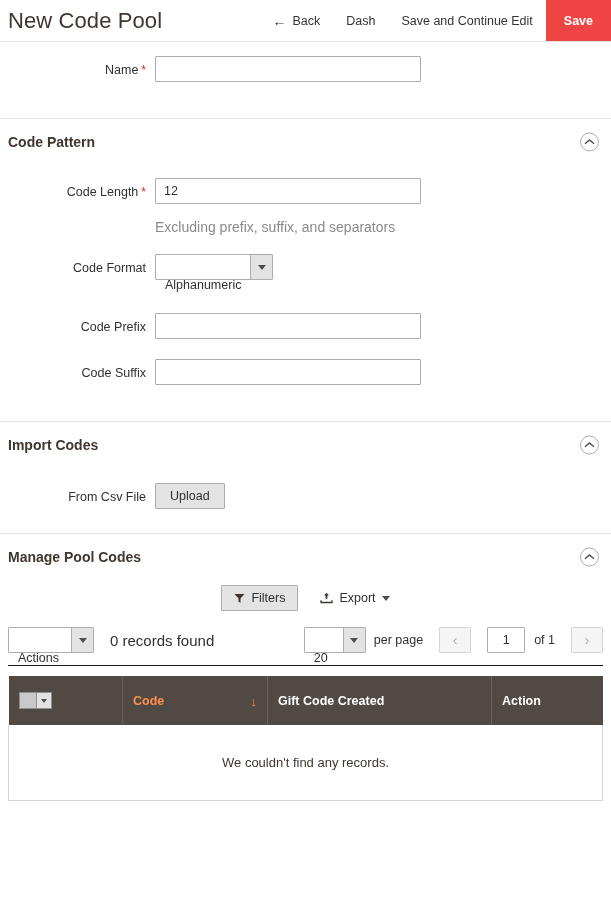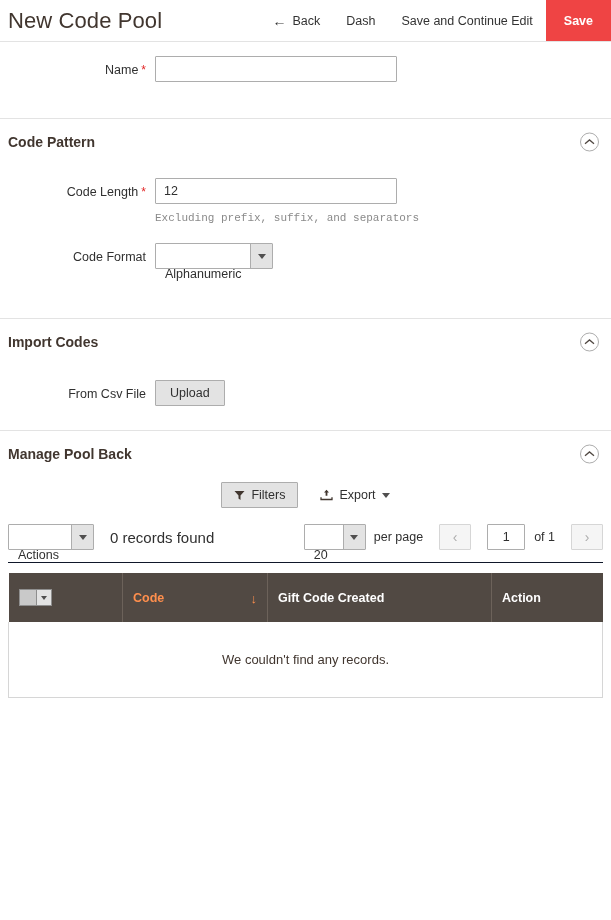--- a/index.html
+++ b/index.html
@@ -112,36 +112,35 @@
     line-height: 1.35;
   }
   .req-star {
     color: #e22626;
     font-size: 12px;
     margin-left: 3px;
   }
   .field-control { flex: 1; }
   .input-text {
     display: block;
-    width: 242px;
+    width: 266px;
     height: 26px;
     border: 1px solid #adadad;
     background: #ffffff;
     font-size: 12.5px;
     font-family: inherit;
     color: #303030;
     padding: 0 8px;
     border-radius: 1px;
   }
   .field-note {
-    font-size: 11px;
+    font-size: 14px;
     color: #8a8a8a;
-    margin-top: 7px;
+    margin-top: 14px;
     line-height: 1.3;
-    font-family: Liberation Mono, monospace;
   }
 
   
   .select-wrap {
     display: inline-flex;
     align-items: stretch;
     height: 26px;
     border: 1px solid #adadad;
     background: #fff;
     border-radius: 1px;
@@ -395,21 +394,33 @@
       <div class="field-control">
         <div class="select-wrap">
           <span class="select-value">Alphanumeric</span>
           <span class="select-arrow">
               <i class="caret-down"></i>
             </span>
         </div>
       </div>
     </div>
 
-
+    <div class="field-row" style="margin-top:20px">
+      <div class="field-label">Code Prefix</div>
+      <div class="field-control">
+        <input class="input-text" type="text" value="" style="">
+      </div>
+    </div>
+
+    <div class="field-row" style="margin-top:20px">
+      <div class="field-label">Code Suffix</div>
+      <div class="field-control">
+        <input class="input-text" type="text" value="" style="">
+      </div>
+    </div>
 
 
 
   </div>
 </div>
 
 <div class="section">
   <div class="section-head">
     <span class="section-title">Import Codes</span>
     <span class="collapse-icon">
@@ -423,21 +434,21 @@
       <div class="field-label">From Csv File</div>
       <div class="field-control">
         <button class="btn-upload">Upload</button>
       </div>
     </div>
   </div>
 </div>
 
 <div class="section no-border">
   <div class="section-head">
-    <span class="section-title">Manage Pool Back</span>
+    <span class="section-title">Manage Pool Codes</span>
     <span class="collapse-icon">
       <svg class="icon-svg" width="11" height="7" viewBox="0 0 11 7">
           <path d="M1 5.2L5.5 1.4 10 5.2" fill="none" stroke="#514943" stroke-width="1.3"></path>
         </svg>
     </span>
   </div>
 
   <div class="grid-area">
 
     <div class="grid-top">

